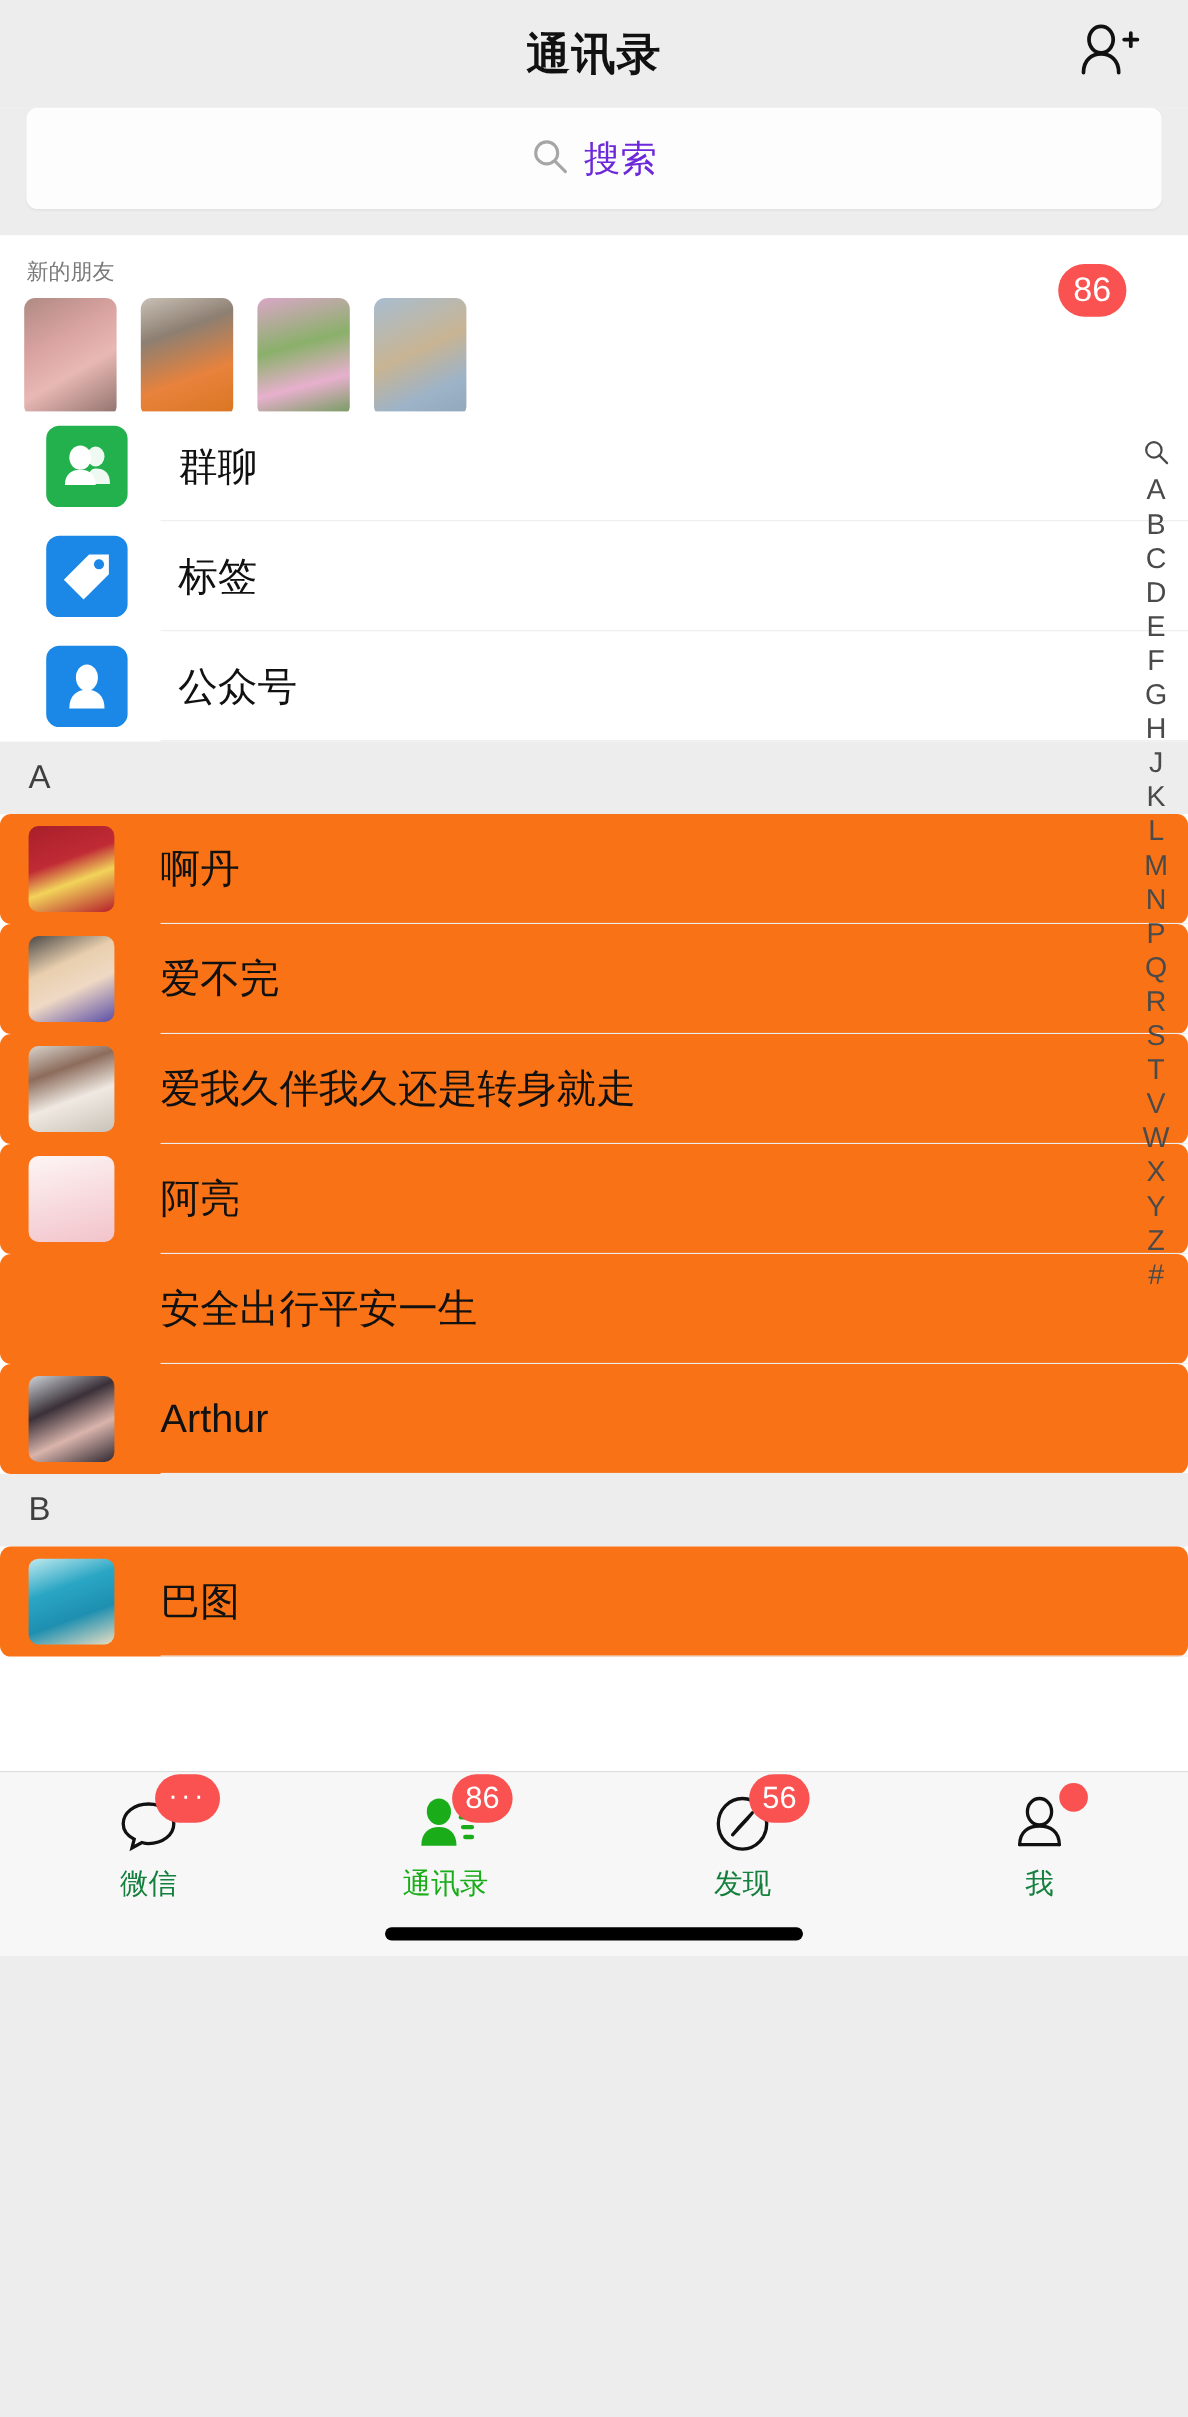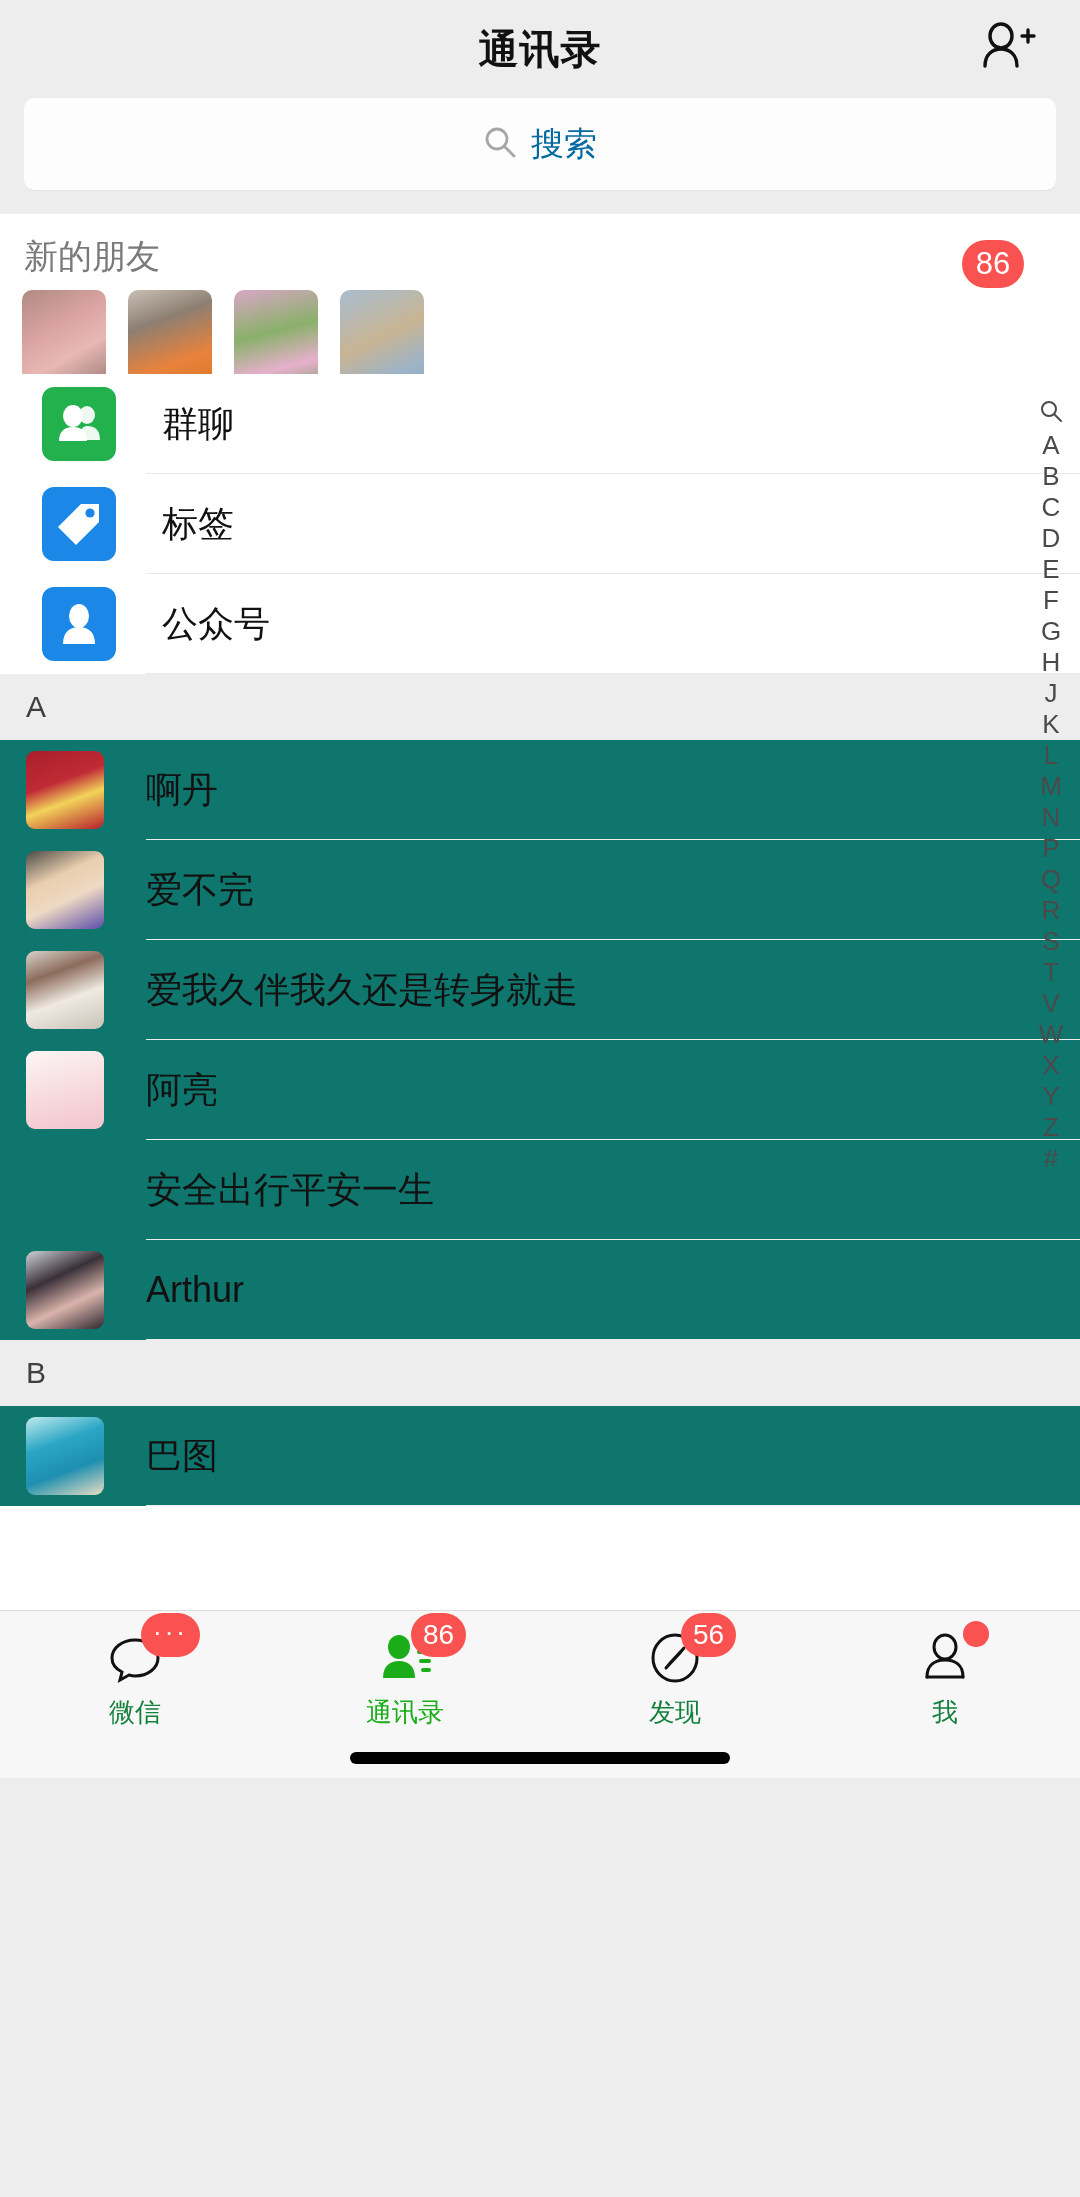--- a/index.html
+++ b/index.html
@@ -23,29 +23,29 @@
     width:62px; height:62px; display:flex; align-items:center; justify-content:center;
   }
 
   
   .search-wrap { background:#ededed; padding:0 24px 24px 24px; }
   .search-bar {
     height:92px; background:#fdfdfd; border-radius:10px;
     display:flex; align-items:center; justify-content:center; gap:14px;
     box-shadow:0 1px 2px rgba(0,0,0,0.04);
   }
-  .search-placeholder { font-size:33px; color:#0369a1; }
+  .search-placeholder { font-size:33px; color:#6d28d9; }
 
   
   .newfriends {
     background:#ffffff; position:relative;
     padding:16px 0 0 0; height:160px;
   }
   .newfriends-label {
-    font-size:34px; color:#7a7a7a; padding:4px 0 10px 24px;
+    font-size:20px; color:#7a7a7a; padding:4px 0 10px 24px;
   }
   .nf-avatars { display:flex; gap:22px; padding-left:22px; }
   .nf-avatar {
     width:84px; height:108px; border-radius:10px;
     background-size:cover; background-position:center;
     flex:0 0 auto;
   }
   .nf-badge {
     position:absolute; right:56px; top:26px;
     min-width:62px; height:48px; padding:0 13px;
@@ -73,21 +73,21 @@
 
   
   .section-head {
     height:66px; background:#ededed; display:flex; align-items:center;
     padding-left:26px; font-size:30px; color:#3f3f3f;
   }
 
   
   .contact {
     display:flex; align-items:center; height:100px;
-    background:#0f766e; padding-left:26px; position:relative;
+    background:#f97316; padding-left:26px; position:relative;border-radius:10px;
   }
   .contact-avatar {
     width:78px; height:78px; border-radius:9px; flex:0 0 auto;
     background-size:cover; background-position:center;
   }
   .contact-name { font-size:36px; color:#111; margin-left:42px; white-space:nowrap; }
   .contact::after {
     content:""; position:absolute; left:146px; right:0; bottom:0;
     height:1px; background:#ededed;
   }

